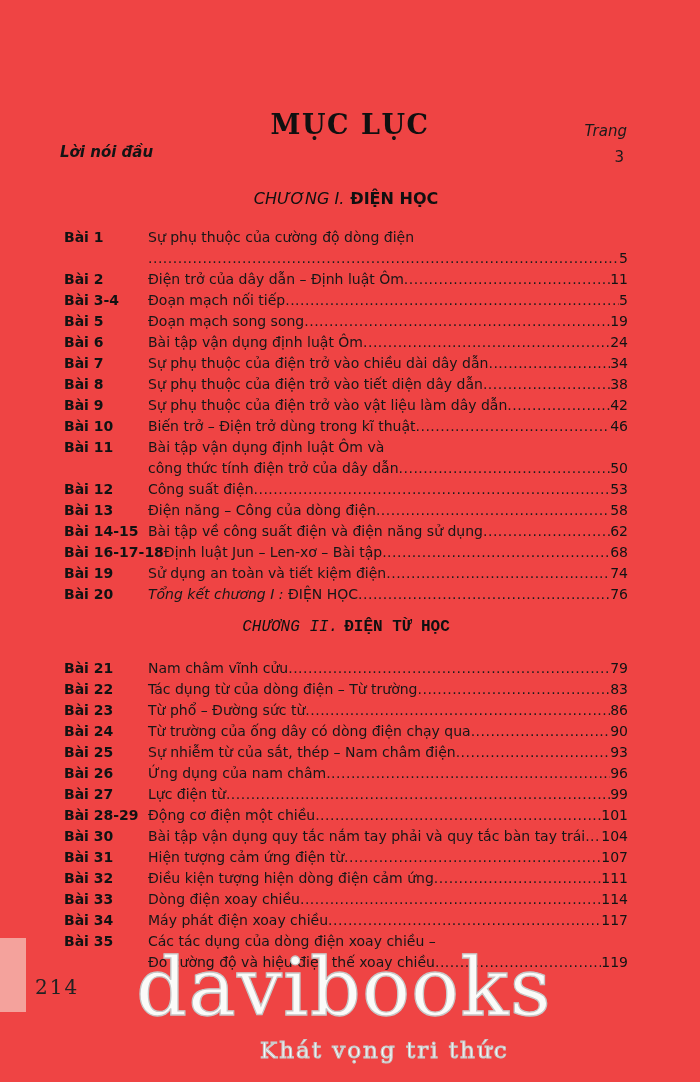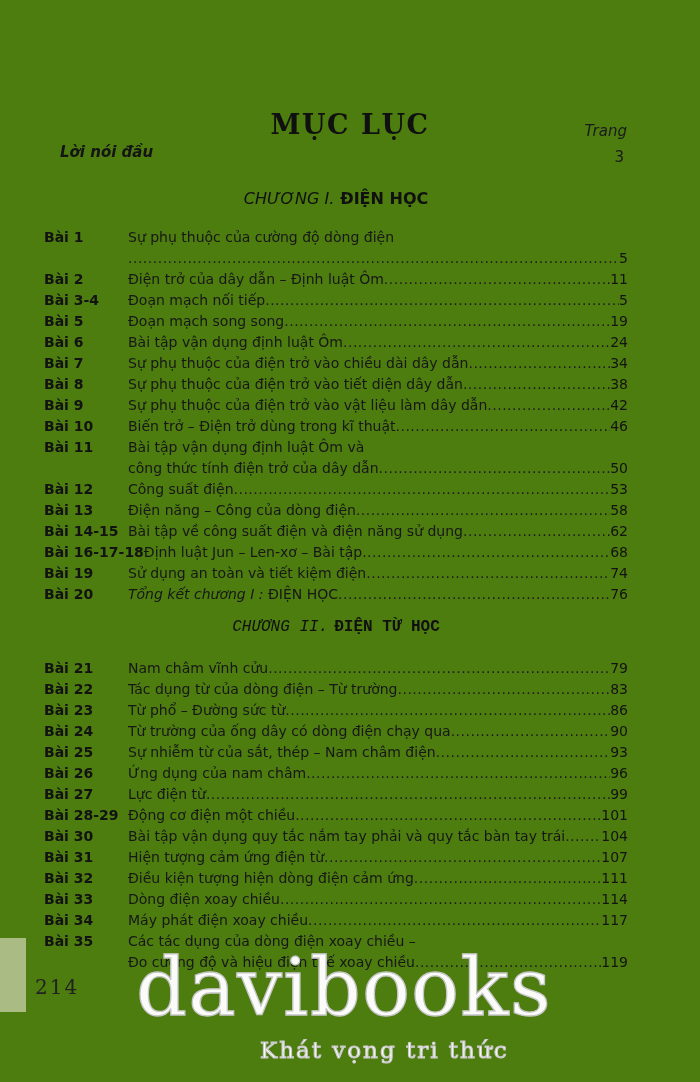--- a/index.html
+++ b/index.html
@@ -6,21 +6,21 @@
   body{
     width:700px;height:1082px;
     background:#ffffff;
     font-family:"DejaVu Sans","Liberation Sans",sans-serif;
     color:#161616;
     position:relative;
     overflow:hidden;
   }
   .page{
     position:absolute;inset:0;
-    background:#4d7c0f;
+    background:#ef4444;
   }
   
   .doc-title{
     position:absolute;top:92px;left:0;width:700px;
     text-align:center;
     font-family:"DejaVu Serif","Liberation Serif",serif;
     font-weight:bold;font-size:27px;line-height:30px;
     letter-spacing:1.5px;color:#101010;
   }
   .trang-label{
@@ -30,21 +30,21 @@
   .preface-label{
     position:absolute;top:143px;left:60px;
     font-weight:bold;font-style:italic;font-size:15px;color:#141414;
   }
   .preface-page{
     position:absolute;top:148px;right:76px;
     font-size:15px;color:#1a1a1a;
   }
   
   .toc{
-    position:absolute;top:188px;left:44px;right:72px;
+    position:absolute;top:188px;left:64px;right:72px;
   }
   .chapter-heading{
     text-align:center;
     font-size:16px;line-height:21px;
     margin:0 0 18px 0;
     color:#101010;
     white-space:nowrap;
   }
   .chapter-heading .heading-prefix{font-style:italic;font-weight:normal;}
   .chapter-heading .heading-title{font-weight:bold;font-style:normal;margin-left:6px;}

